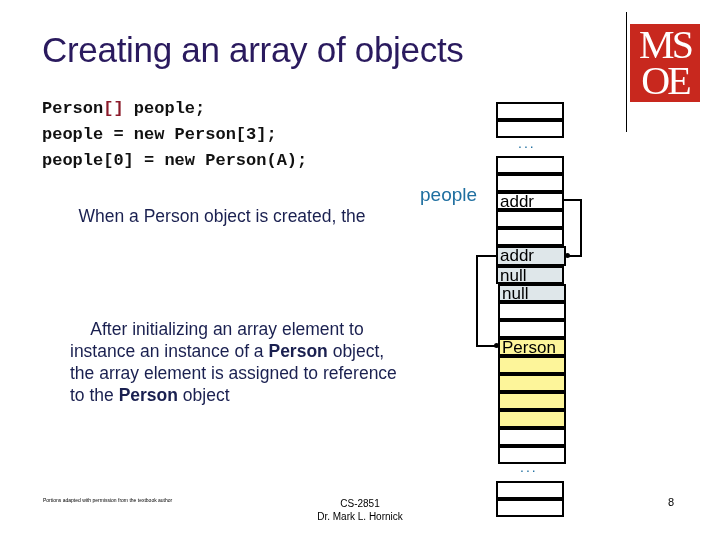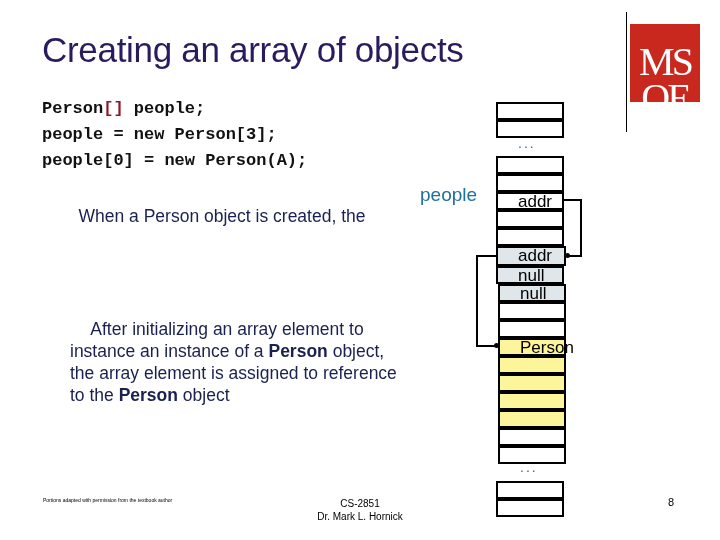--- a/index.html
+++ b/index.html
@@ -4,32 +4,32 @@
 <style>
   html, body { margin:0; padding:0; }
   body { width:720px; height:540px; position:relative; background:#ffffff; overflow:hidden;
          font-family:"Liberation Sans", sans-serif; }
   .abs { position:absolute; }
   #title { left:42px; top:30px; font-size:35px; color:#2a1a5e; white-space:nowrap; letter-spacing:-0.3px; }
   #title b { font-weight:normal; }
   #vline { left:626px; top:12px; width:1px; height:120px; background:#000; }
   #logo { left:630px; top:24px; width:70px; height:78px; background:#c8281e; color:#fff;
           font-family:"Liberation Serif", serif; font-size:40px; line-height:36px; text-align:center;
-          letter-spacing:-3px; padding-top:20px; box-sizing:border-box; }
+          letter-spacing:-3px; padding-top:3px; box-sizing:border-box; }
   #code { left:42px; top:96px; font-family:"Liberation Mono", monospace; font-weight:bold;
           font-size:17px; line-height:26px; color:#111; white-space:pre; }
   .brk { color:#8b1a2a; }
   .para { color:#1a2050; font-size:17.5px; line-height:22px; }
   .para .first { display:block;text-align:center; }
   .para .rest { display:block; padding-left:28px; }
   #p1 { left:42px; top:205px; width:360px; }
   #p2 { left:42px; top:318px; width:370px; }
   #people-label { left:420px; top:184px; font-size:19px; color:#1f6fa0; }
   .cell { position:absolute; border:2px solid #000; box-sizing:border-box; background:#fff;
-          font-size:17px; line-height:16px; padding-left:20px; color:#000; }
+          font-size:17px; line-height:16px; padding-left:2px; color:#000; }
   .gray { background:#dfe7ea; }
   .yellow { background:#fdf59a; }
   .dots { color:#1f6fa0; font-size:14px; letter-spacing:2px; }
   .wire { position:absolute; background:#000; }
   #footer-left { left:43px; top:496px; font-size:5px; line-height:8px; color:#000; width:180px; }
   #footer-center { left:300px; top:497px; width:120px; text-align:center; font-size:10px; line-height:13px; color:#000; }
   #page-num { left:668px; top:496px; font-size:11px; color:#000; }
 </style>
 </head>
 <body>

